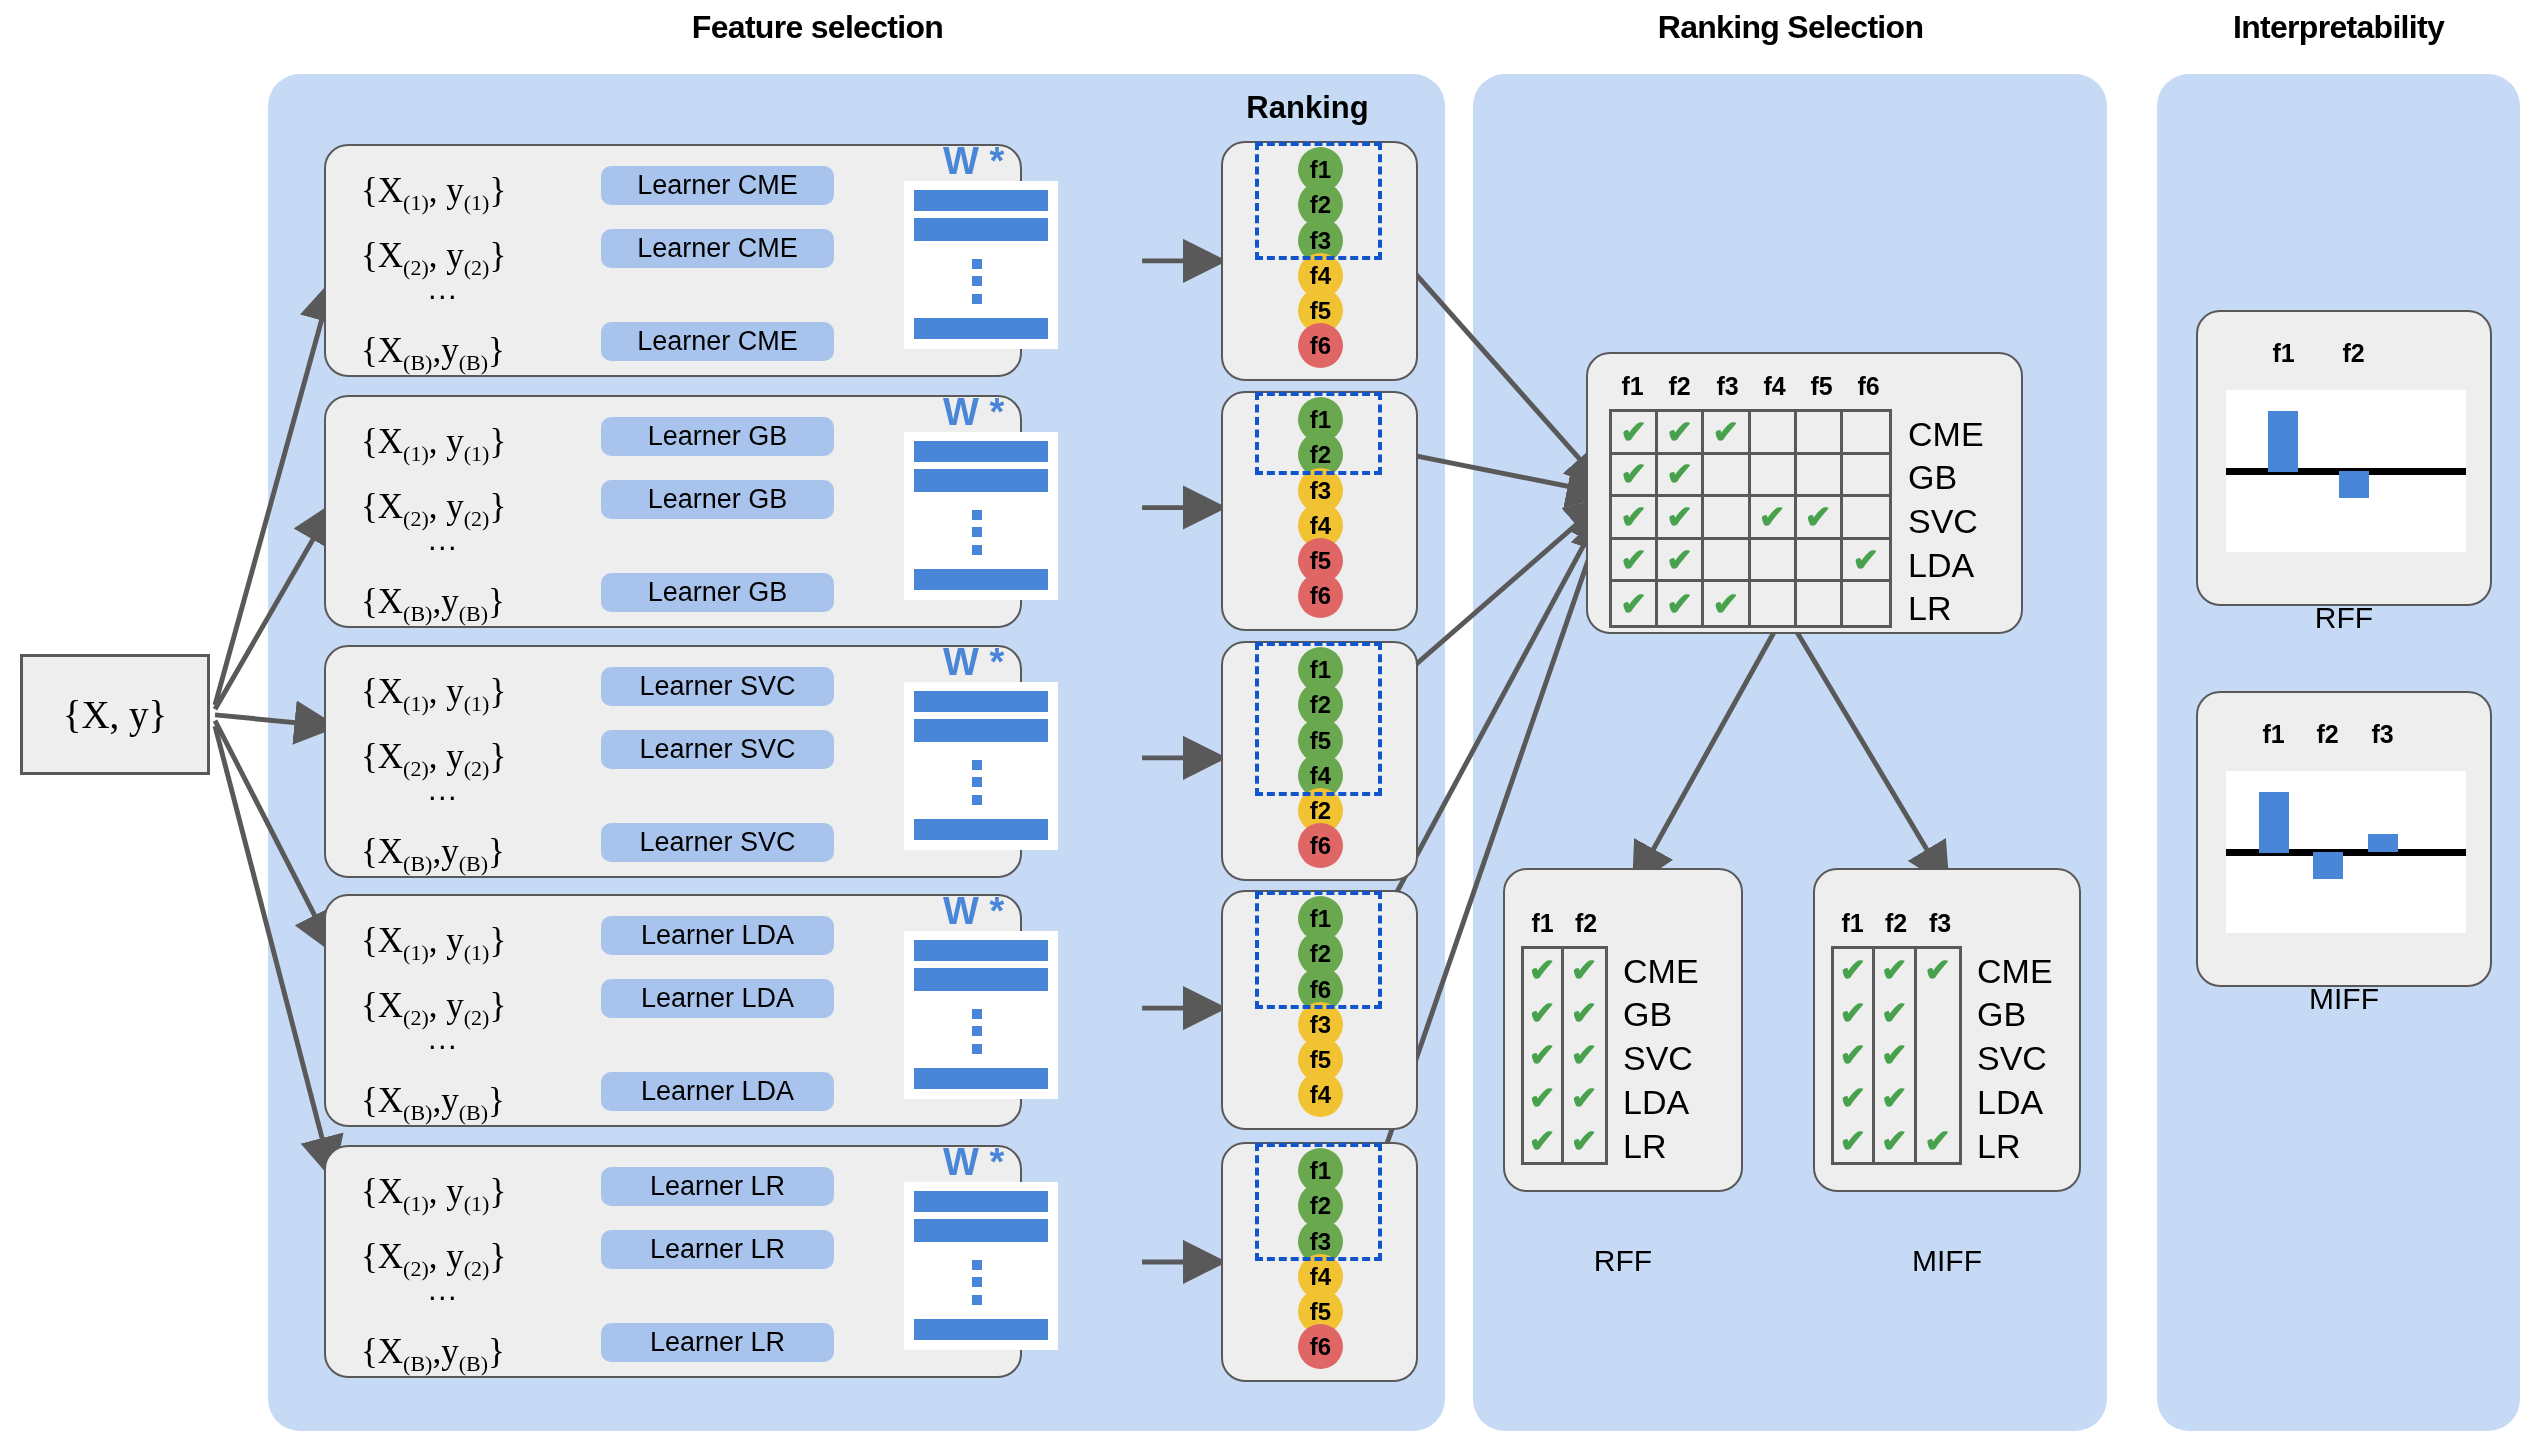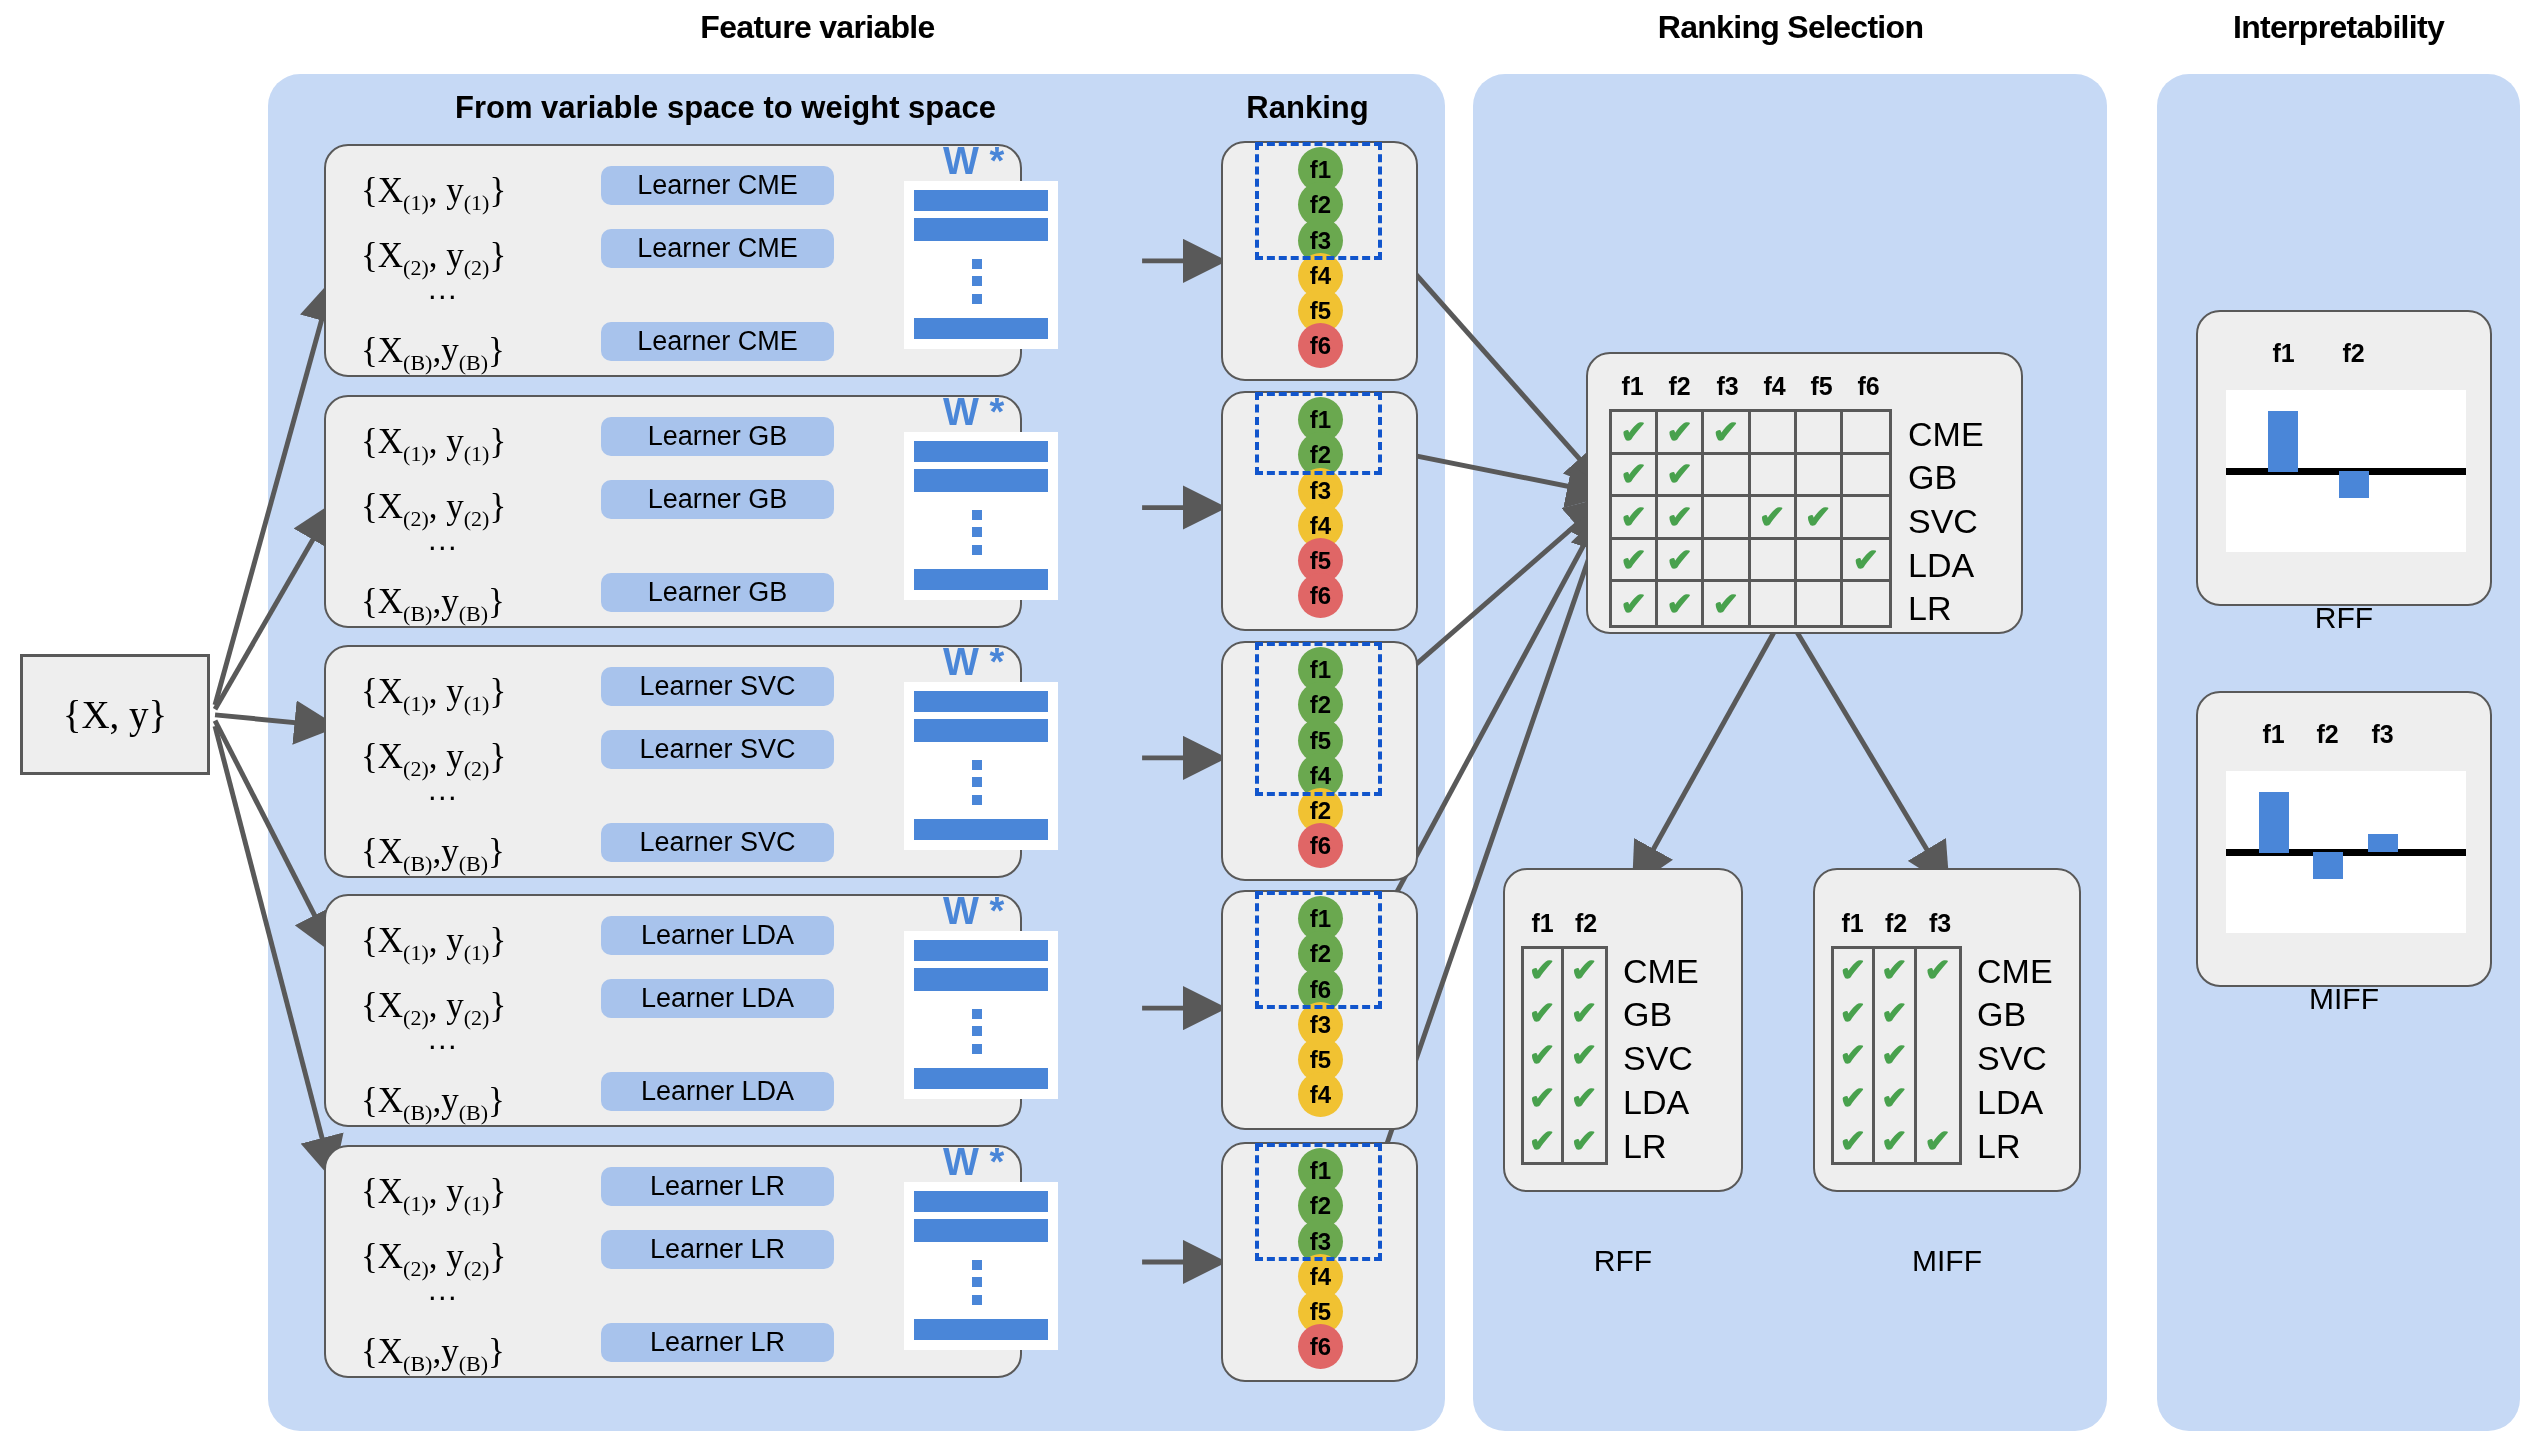--- a/index.html
+++ b/index.html
@@ -57,25 +57,24 @@
 </style>
 </head>
 <body>
 
 <div id="root">
 
   <div class="panel" style="left:268px;top:74px;width:1177px;height:1357px;"></div>
   <div class="panel" style="left:1473px;top:74px;width:634px;height:1357px;"></div>
   <div class="panel" style="left:2157px;top:74px;width:363px;height:1357px;"></div>
 
-  <div class="panel-title" style="left:620px;top:8.5px;width:395px;">Feature variable</div>
+  <div class="panel-title" style="left:620px;top:8.5px;width:395px;">Feature selection</div>
   <div class="panel-title" style="left:1607px;top:8.5px;width:367px;">Ranking Selection</div>
   <div class="panel-title" style="left:2157px;top:8.5px;width:363px;">Interpretability</div>
 
-  <div class="sub-title" style="left:352px;top:90px;width:747px;">From variable space to weight space</div>
   <div class="sub-title" style="left:1191px;top:90px;width:233px;">Ranking</div>
 
   <div class="inputbox" style="left:20px;top:654px;width:190px;height:121px;">
     <span>{X, y}</span>
   </div>
 
   <svg class="ov" viewBox="0 0 3600 2061">
     <defs>
       <marker id="ah" markerWidth="9" markerHeight="9" refX="7.5" refY="4.5" orient="auto">
         <path d="M0,0 L9,4.5 L0,9 z" fill="#595959"></path>

